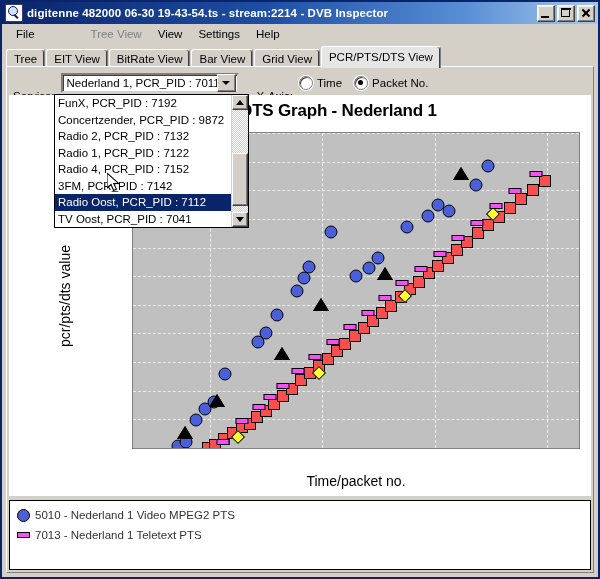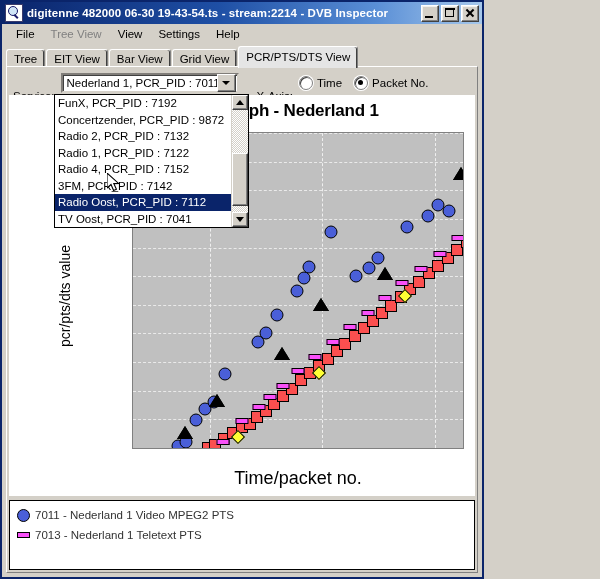--- a/index.html
+++ b/index.html
@@ -2,21 +2,21 @@
 <html><head>
 <meta charset="utf-8">
 <style>
   html,body{margin:0;padding:0;}
   body{
     width:600px;height:579px;overflow:hidden;
     font-family:"Liberation Sans",sans-serif;
     background:#d4d0c8;
   }
   .app{
-    position:relative;width:484px;height:579px;box-sizing:border-box;
+    position:relative;width:600px;height:579px;box-sizing:border-box;
     border:2px solid #0a246a;background:#d4d0c8;
   }
   
   .titlebar{
     height:22px;display:flex;align-items:center;
     background:linear-gradient(to right,#0a246a 0%,#1e4fa5 45%,#5a8fd6 78%,#a6c8ec 100%);
     padding:0 2px 0 3px;
   }
   .tb-icon{
     width:16px;height:16px;flex:0 0 16px;position:relative;
@@ -46,21 +46,21 @@
   .ic-max:after{content:"";position:absolute;left:-1.5px;top:-1.5px;right:-1.5px;height:1.5px;background:#000;}
   .ic-x1,.ic-x2{left:3px;top:6px;width:10px;height:1.8px;}
   .ic-x1{transform:rotate(45deg);}
   .ic-x2{transform:rotate(-45deg);}
   
   .menubar{
     height:20px;display:flex;align-items:center;padding-left:6px;gap:0;
     background:#d4d0c8;font-size:11.5px;color:#000;
   }
   .menu-item{padding:2px 8px;white-space:nowrap;}
-  .menu-item.disabled{color:#808080;}
+  .menu-item.disabled{color:#808080;margin-left:40px;}
   
   .tabstrip{
     position:relative;height:22px;margin:2px 4px 0 4px;display:flex;align-items:flex-end;
   }
   .tab{
     font-size:11.5px;height:18px;line-height:18px;padding:0 7px;margin-right:1px;
     background:#d4d0c8;border:1px solid #fff;border-right-color:#808080;border-bottom:none;
     box-shadow:inset -1px 0 0 #404040;
     border-radius:3px 3px 0 0;white-space:nowrap;color:#000;
   }
@@ -155,21 +155,21 @@
   .glv{top:0;bottom:0;width:0;border-left:1px dashed #efefef;}
   .ytick{position:absolute;left:-4px;width:4px;height:0;border-top:1px solid #000;}
   .xtick{position:absolute;top:100%;height:5px;width:0;border-left:1px solid #000;}
   .xaxis{position:absolute;left:-1px;right:-1px;top:100%;height:0;border-top:1px solid #555;}
   .ytitle{
     position:absolute;left:4px;top:50%;transform:translateY(-50%) rotate(-90deg);
     transform-origin:center;font-size:14px;white-space:nowrap;color:#000;
   }
   .xtitle{
     position:absolute;left:122px;right:10px;bottom:6px;text-align:center;
-    font-size:18px;color:#000;
+    font-size:14px;color:#000;
   }
   
   .pt{position:absolute;transform:translate(-50%,-50%);}
   .m-sq{width:12px;height:12px;background:#fb4f4f;border:1.2px solid #000;box-sizing:border-box;}
   .m-ci{width:13px;height:13px;border-radius:50%;background:#4a5fd8;border:1.2px solid #000;box-sizing:border-box;}
   .m-tr{width:0;height:0;border-left:7px solid transparent;border-right:7px solid transparent;border-bottom:12px solid #3ddb5e;filter:drop-shadow(0 0 0 #000);}
   .m-tr:after{content:"";}
   .m-di{width:10px;height:10px;background:#ffff33;border:1.2px solid #000;box-sizing:border-box;transform:rotate(45deg);}
   .m-re{width:13px;height:6px;background:#f850f8;border:1.2px solid #000;box-sizing:border-box;}
   
@@ -212,20 +212,21 @@
     <div class="menu-item">File</div>
     <div class="menu-item disabled">Tree View</div>
     <div class="menu-item">View</div>
     <div class="menu-item">Settings</div>
     <div class="menu-item">Help</div>
   </div>
 
   <div class="tabstrip">
     <div class="tab">Tree</div>
     <div class="tab">EIT View</div>
+    <div class="tab">BitRate View</div>
     <div class="tab">Bar View</div>
     <div class="tab">Grid View</div>
     <div class="tab active">PCR/PTS/DTS View</div>
     <div class="tabspacer"></div>
   </div>
 
   <div class="panel">
 
     <div class="ctrlrow">
       <span class="lbl">Service:</span>
@@ -566,21 +567,21 @@
           </div>
         </div>
     </div>
 
     <div class="legend">
       <div class="lgrow">
         <div class="lgent">
           <span class="swatch">
               <span class="m-ci"></span>
             </span>
-          <span class="lgtxt">7011 - Nederland 1 Video MPEG2 PTS</span>
+          <span class="lgtxt">5010 - Nederland 1 Video MPEG2 PTS</span>
         </div>
       </div>
       <div class="lgrow">
         <div class="lgent lg-c1">
           <span class="swatch">
               <span class="m-re"></span>
             </span>
           <span class="lgtxt">7013 - Nederland 1 Teletext PTS</span>
         </div>
       </div>

